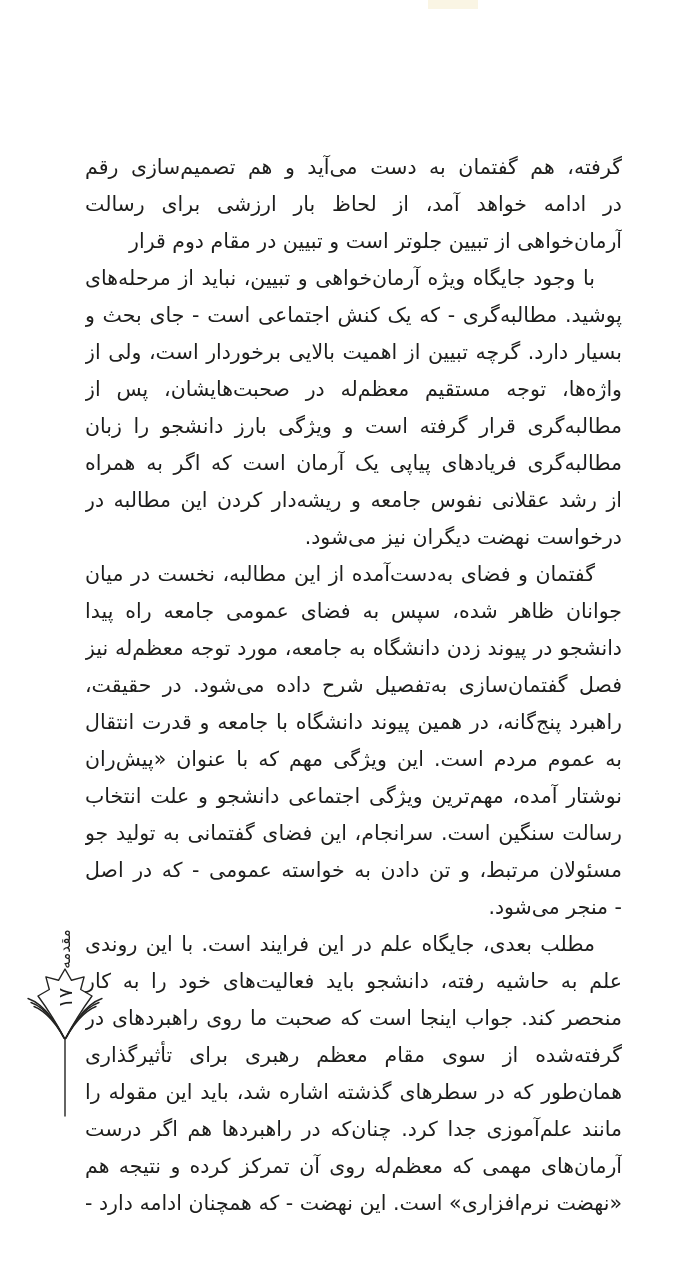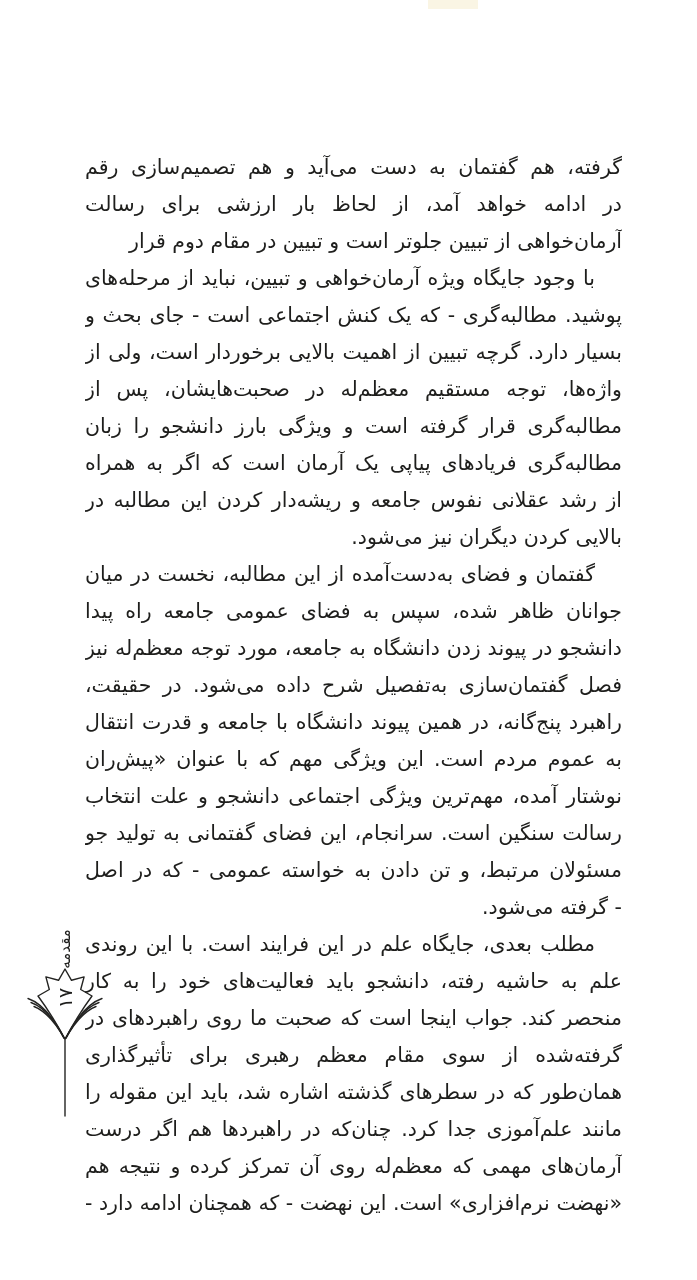--- a/index.html
+++ b/index.html
@@ -78,31 +78,31 @@
   <div class="line just">گرفته، هم گفتمان به دست می‌آید و هم تصمیم‌سازی رقم می‌خورد؛ اما چنان‌که</div>
       <div class="line just">در ادامه خواهد آمد، از لحاظ بار ارزشی برای رسالت دانشجویان، باز هم</div>
       <div class="line">آرمان‌خواهی از تبیین جلوتر است و تبیین در مقام دوم قرار می‌گیرد.</div>
       <div class="line just indent">با وجود جایگاه ویژه آرمان‌خواهی و تبیین، نباید از مرحله‌های دیگر چشم</div>
       <div class="line just">پوشید. مطالبه‌گری - که یک کنش اجتماعی است - جای بحث و گفت‌وگوی</div>
       <div class="line just">بسیار دارد. گرچه تبیین از اهمیت بالایی برخوردار است، ولی از لحاظ به‌کارگیری</div>
       <div class="line just">واژه‌ها، توجه مستقیم معظم‌له در صحبت‌هایشان، پس از آرمان‌خواهی، روی</div>
       <div class="line just">مطالبه‌گری قرار گرفته است و ویژگی بارز دانشجو را زبان مطالبه‌گرانه‌اش می‌دانند.</div>
       <div class="line just">مطالبه‌گری فریادهای پیاپی یک آرمان است که اگر به همراه تبیین باشد، جدای</div>
       <div class="line just">از رشد عقلانی نفوس جامعه و ریشه‌دار کردن این مطالبه در ذهن ایشان، باعث</div>
-      <div class="line">بالایی کردن دیگران نیز می‌شود.</div>
+      <div class="line">درخواست نهضت دیگران نیز می‌شود.</div>
       <div class="line just indent">گفتمان و فضای به‌دست‌آمده از این مطالبه، نخست در میان دانشگاهیان و</div>
       <div class="line just">جوانان ظاهر شده، سپس به فضای عمومی جامعه راه پیدا می‌کند. این قدرت</div>
       <div class="line just">دانشجو در پیوند زدن دانشگاه به جامعه، مورد توجه معظم‌له نیز واقع شده که در</div>
       <div class="line just">فصل گفتمان‌سازی به‌تفصیل شرح داده می‌شود. در حقیقت، نقطه ثقل این</div>
       <div class="line just">راهبرد پنج‌گانه، در همین پیوند دانشگاه با جامعه و قدرت انتقال گفته دانشجو</div>
       <div class="line just">به عموم مردم است. این ویژگی مهم که با عنوان «پیش‌ران بودن دانشجو»، در این</div>
       <div class="line just">نوشتار آمده، مهم‌ترین ویژگی اجتماعی دانشجو و علت انتخاب وی برای این</div>
       <div class="line just">رسالت سنگین است. سرانجام، این فضای گفتمانی به تولید جو فشار بر</div>
       <div class="line just">مسئولان مرتبط، و تن دادن به خواسته عمومی - که در اصل خواسته دانشجو بود</div>
-      <div class="line">- گرفته می‌شود.</div>
+      <div class="line">- منجر می‌شود.</div>
       <div class="line just indent">مطلب بعدی، جایگاه علم در این فرایند است. با این روندی که بیان شد، گویا</div>
       <div class="line just">علم به حاشیه رفته، دانشجو باید فعالیت‌های خود را به کار تشکیلاتی و سیاسی</div>
       <div class="line just">منحصر کند. جواب اینجا است که صحبت ما روی راهبردهای در نظر</div>
       <div class="line just">گرفته‌شده از سوی مقام معظم رهبری برای تأثیرگذاری اجتماعی است و</div>
       <div class="line just">همان‌طور که در سطرهای گذشته اشاره شد، باید این مقوله را از مقوله وظیفه‌هایی</div>
       <div class="line just">مانند علم‌آموزی جدا کرد. چنان‌که در راهبردها هم اگر درست نگاه شود، یکی از</div>
       <div class="line just">آرمان‌های مهمی که معظم‌له روی آن تمرکز کرده و نتیجه هم گرفته‌اند، آرمان</div>
       <div class="line just">«نهضت نرم‌افزاری» است. این نهضت - که همچنان ادامه دارد - چیزی جز</div>
     </div>
 

